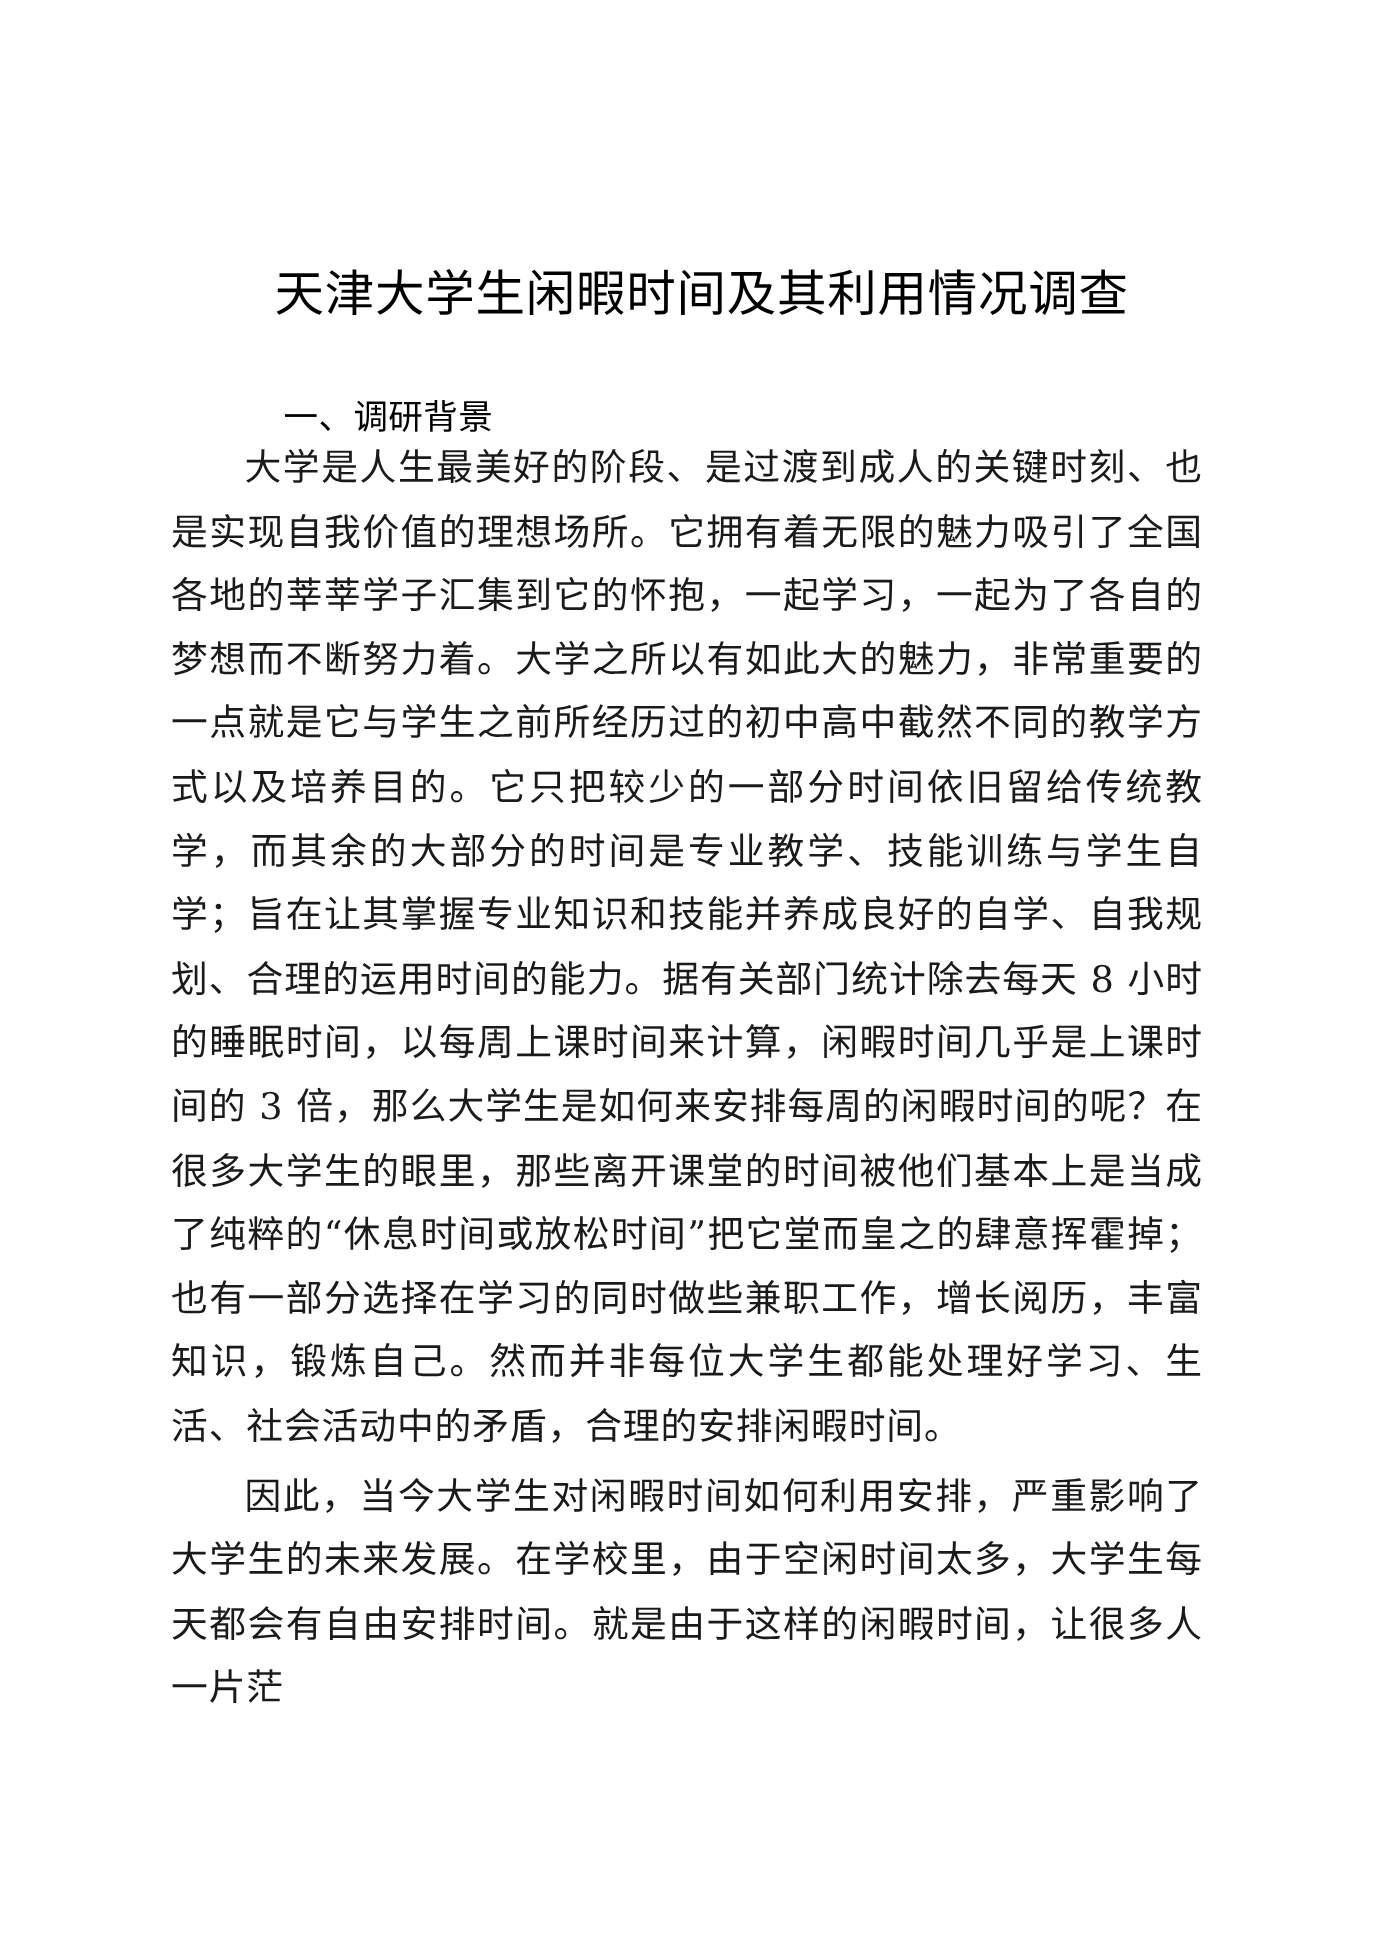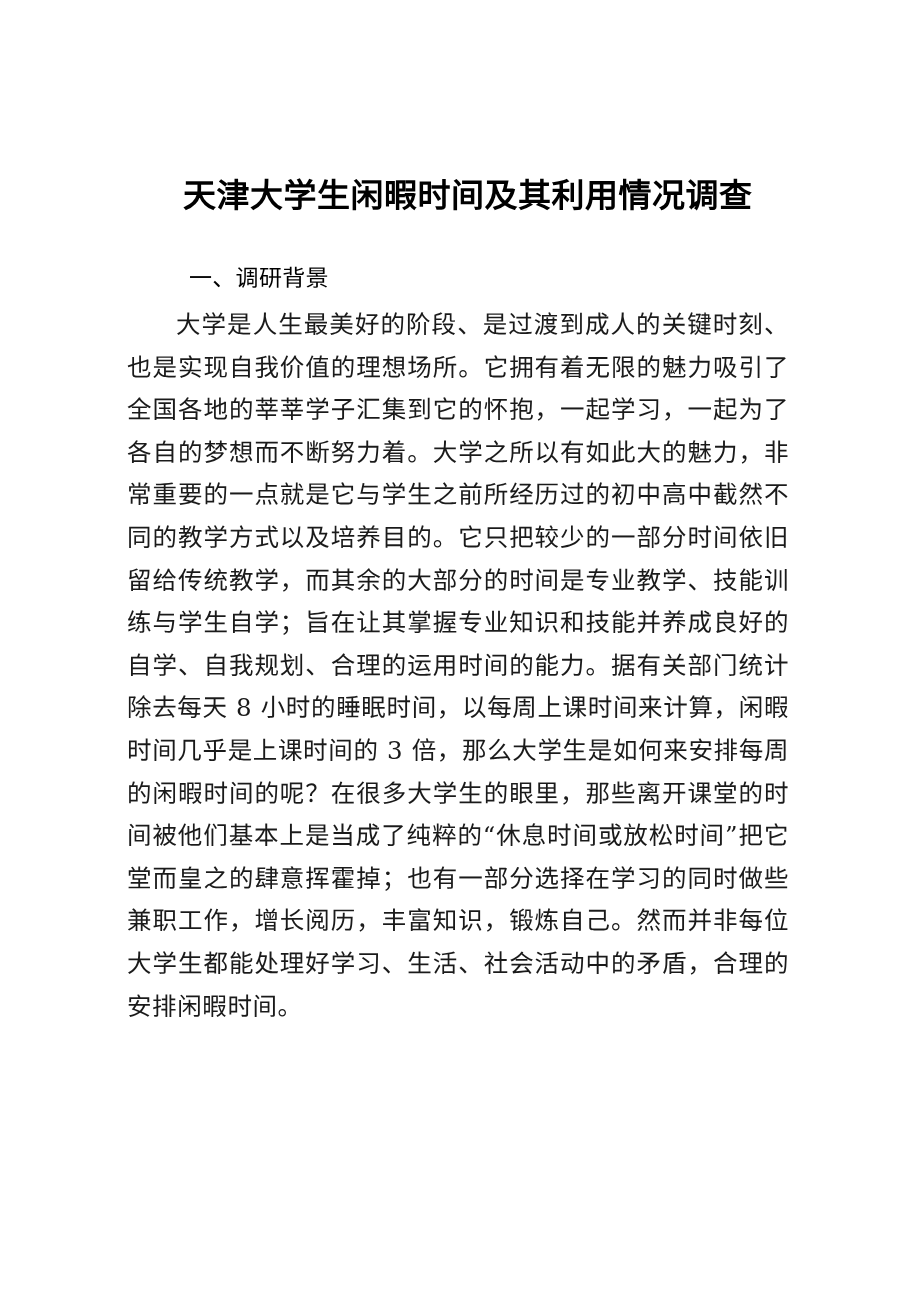--- a/index.html
+++ b/index.html
@@ -19,21 +19,21 @@
   }
 
   
   .doc-title {
     position: absolute;
     left: 183px;
     top: 152px;
     width: 600px;
     font-family: "Liberation Sans", "DejaVu Sans", sans-serif;
     font-size: 33px;
-    font-weight: 700;
+    font-weight: 400;
     line-height: 44px;
     color: #000000;
     letter-spacing: 0.5px;
     white-space: nowrap;
   }
 
   
   .section-heading {
     position: absolute;
     left: 189px;
@@ -49,21 +49,21 @@
 
   
   .body-block {
     position: absolute;
     left: 110px;
     top: 287px;
     width: 696px;
   }
 
   .para {
-    margin: 17px;
+    margin: 4px;
     font-family: "DejaVu Serif", "Liberation Serif", serif;
     font-size: 24.5px;
     line-height: 42.6px;
     color: #1a1a1a;
     text-align: justify;
     text-justify: inter-character;
     letter-spacing: 0.6px;
     font-weight: 400;
   }
 
@@ -80,15 +80,16 @@
 <body>
 
 <div class="page">
 
   <h1 class="doc-title">天津大学生闲暇时间及其利用情况调查</h1>
 
   <h2 class="section-heading">一、调研背景</h2>
 
   <div class="body-block">
     <p class="para indent">大学是人生最美好的阶段、是过渡到成人的关键时刻、也是实现自我价值的理想场所。它拥有着无限的魅力吸引了全国各地的莘莘学子汇集到它的怀抱，一起学习，一起为了各自的梦想而不断努力着。大学之所以有如此大的魅力，非常重要的一点就是它与学生之前所经历过的初中高中截然不同的教学方式以及培养目的。它只把较少的一部分时间依旧留给传统教学，而其余的大部分的时间是专业教学、技能训练与学生自学；旨在让其掌握专业知识和技能并养成良好的自学、自我规划、合理的运用时间的能力。据有关部门统计除去每天 8 小时的睡眠时间，以每周上课时间来计算，闲暇时间几乎是上课时间的 3 倍，那么大学生是如何来安排每周的闲暇时间的呢？在很多大学生的眼里，那些离开课堂的时间被他们基本上是当成了纯粹的“休息时间或放松时间”把它堂而皇之的肆意挥霍掉；也有一部分选择在学习的同时做些兼职工作，增长阅历，丰富知识，锻炼自己。然而并非每位大学生都能处理好学习、生活、社会活动中的矛盾，合理的安排闲暇时间。</p>
+    <p class="para indent">因此，当今大学生对闲暇时间如何利用安排，严重影响了大学生的未来发展。在学校里，由于空闲时间太多，大学生每天都会有自由安排时间。就是由于这样的闲暇时间，让很多人一片茫</p>
   </div>
 
 </div>
 
 </body></html>

